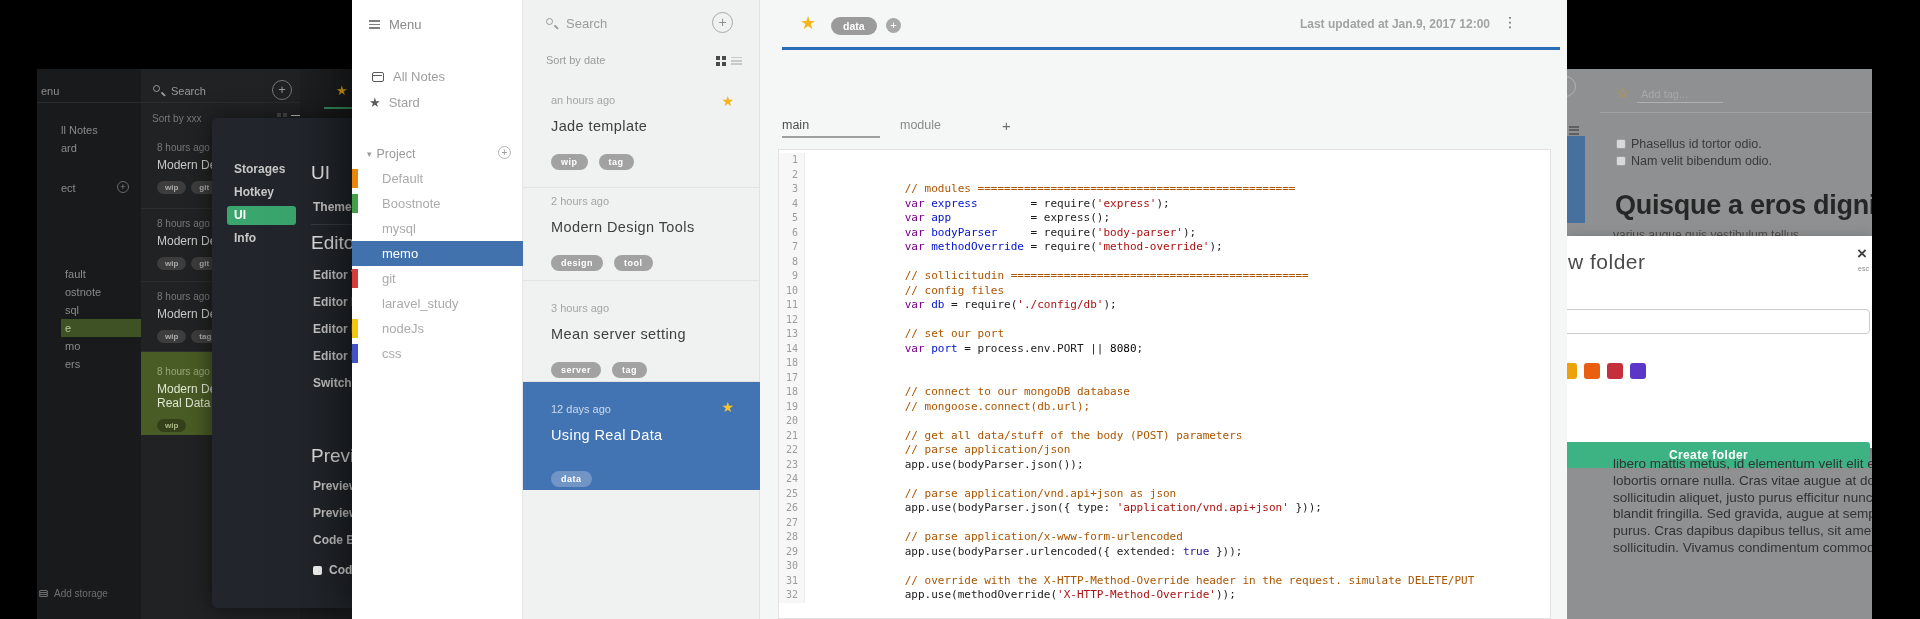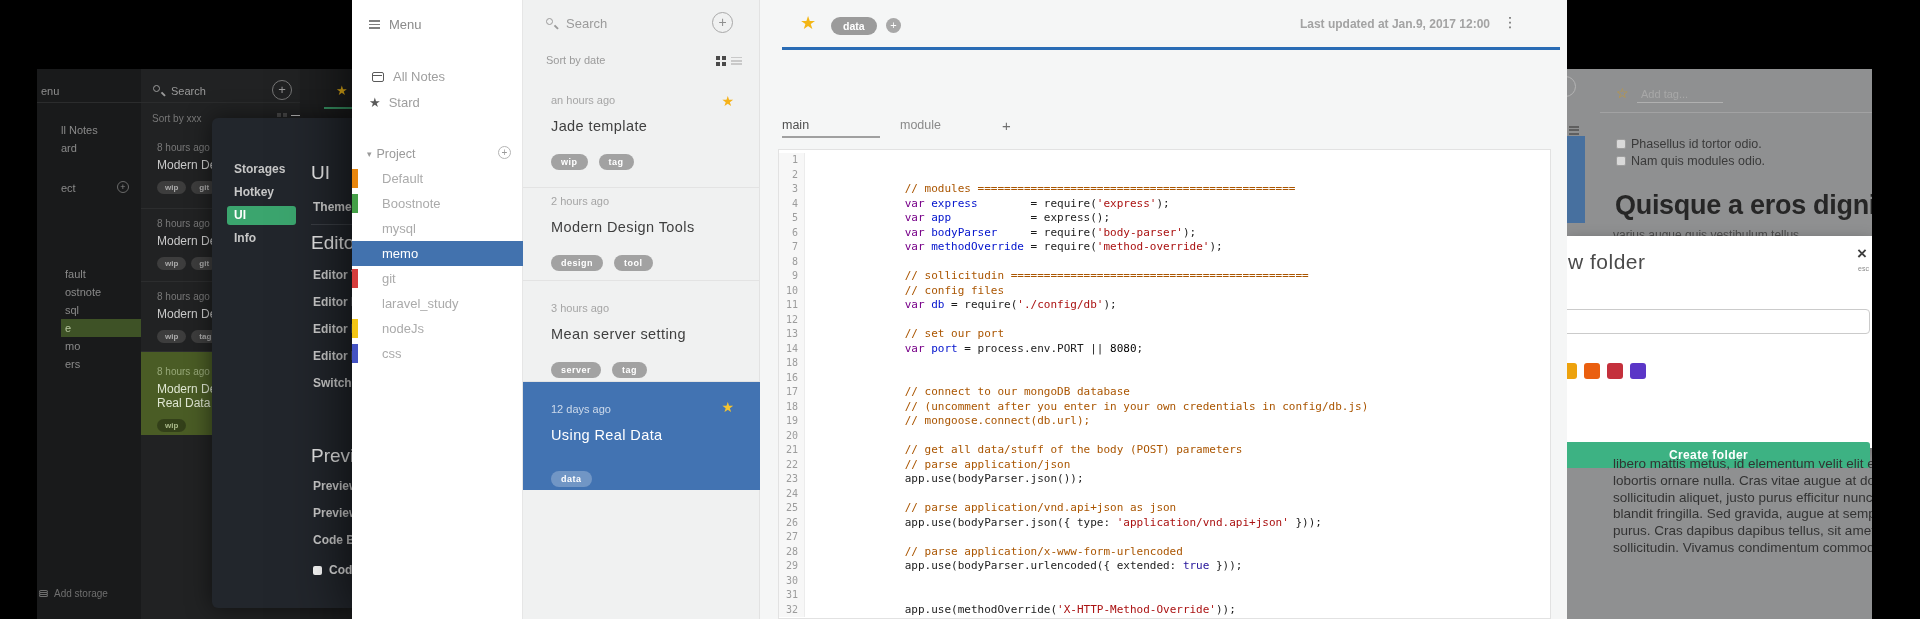--- a/index.html
+++ b/index.html
@@ -545,26 +545,20 @@
                 
               </span>
             </div>
             <div class="cm-line">
               <span class="cm-ln">18</span>
               <span class="cm-code">
                 
               <span class="c">// connect to our mongoDB database</span></span>
             </div>
             <div class="cm-line">
-              <span class="cm-ln">16</span>
-              <span class="cm-code">
-                
-              <span class="c">// (uncomment after you enter in your own credentials in config/db.js)</span></span>
-            </div>
-            <div class="cm-line">
               <span class="cm-ln">17</span>
               <span class="cm-code">
                 
               <span class="c">// mongoose.connect(db.url);</span></span>
             </div>
             <div class="cm-line">
               <span class="cm-ln">18</span>
               <span class="cm-code">
                 
               </span>
@@ -624,20 +618,23 @@
               <span class="p">app.use(bodyParser.urlencoded({ extended: </span><span class="a">true</span><span class="p"> }));</span></span>
             </div>
             <div class="cm-line">
               <span class="cm-ln">28</span>
               <span class="cm-code">
                 
               </span>
             </div>
             <div class="cm-line">
               <span class="cm-ln">29</span>
+              <span class="cm-code">
+                
+              <span class="c">// override with the X-HTTP-Method-Override header in the request. simulate DELETE/PUT</span></span>
             </div>
             <div class="cm-line">
               <span class="cm-ln">30</span>
               <span class="cm-code">
                 
               <span class="p">app.use(methodOverride(</span><span class="s">'X-HTTP-Method-Override'</span><span class="p">));</span></span>
             </div>
             <div class="cm-line">
               <span class="cm-ln">31</span>
               <span class="cm-code">
@@ -669,21 +666,21 @@
     <div class="rw-bluestrip"></div>
 
     <div class="rw-checks">
 
     <div class="rw-check">
           <span class="box"></span>
           <span class="lbl">Phasellus id tortor odio.</span>
         </div>
         <div class="rw-check">
           <span class="box"></span>
-          <span class="lbl">Nam quis modules odio.</span>
+          <span class="lbl">Nam velit bibendum odio.</span>
         </div>
       </div>
 
     <div class="rw-heading">Quisque a eros dignissim</div>
     <div class="rw-subline">varius augue quis vestibulum tellus</div>
 
     <div class="rw-modal">
       <div class="rwm-title">w folder</div>
       <div class="rwm-close">×</div>
       <div class="rwm-esc">esc</div>

